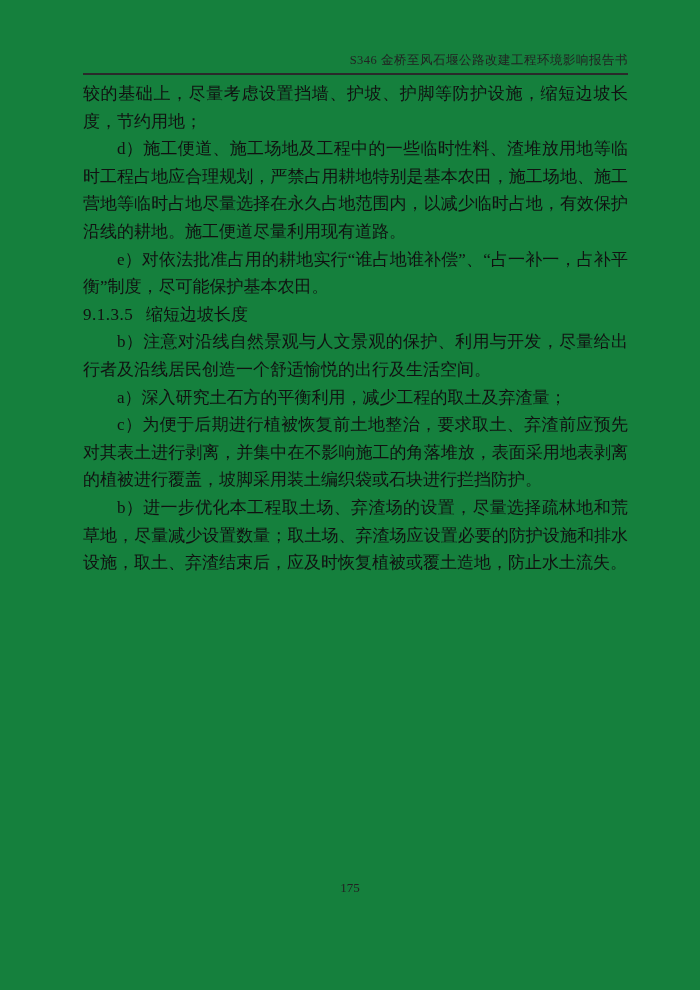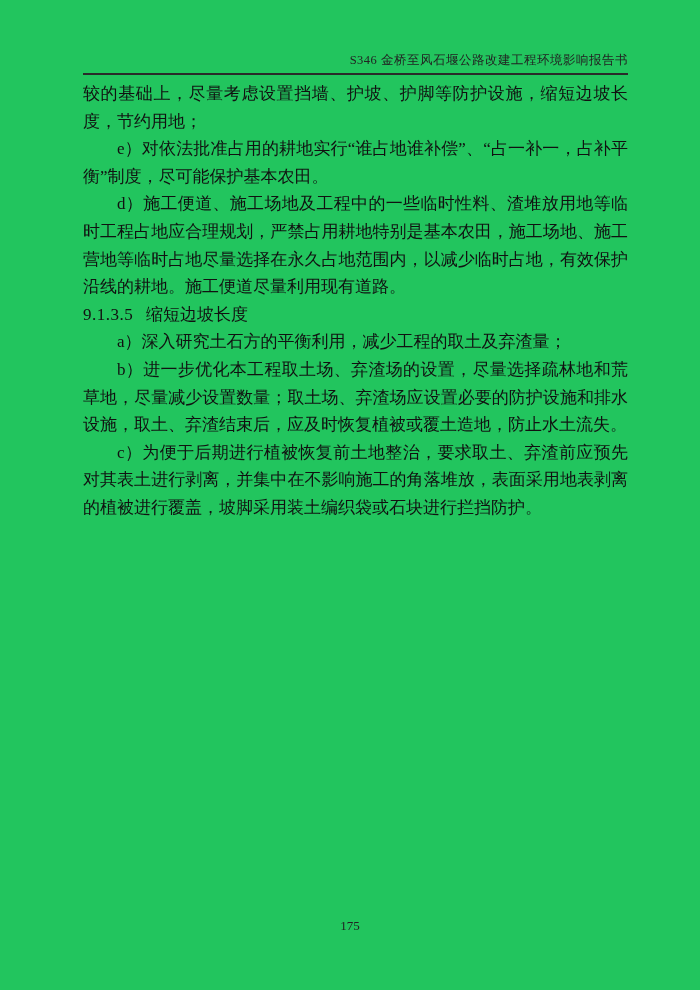--- a/index.html
+++ b/index.html
@@ -5,21 +5,21 @@
   html, body {
     margin: 0;
     padding: 0;
     background: #e8e8e8;
   }
   .page {
     position: relative;
     width: 700px;
     height: 990px;
     margin: 0 auto;
-    background: #22c55e;
+    background: #15803d;
     color: #1a1a1a;
     font-family: "Liberation Serif", "DejaVu Serif", serif;
     overflow: hidden;
   }
   .page-header {
     position: absolute;
     top: 50px;
     left: 83px;
     width: 545px;
     text-align: right;
@@ -50,40 +50,41 @@
   .doc-body .heading {
     margin: 0;
     text-indent: 0;
   }
   .doc-body .heading .heading-num {
     letter-spacing: 0.5px;
     margin-right: 0.75em;
   }
   .page-footer {
     position: absolute;
-    top: 918px;
+    top: 880px;
     left: 0;
     width: 700px;
     text-align: center;
     font-size: 13px;
     color: #222;
   }
 </style>
 </head>
 <body>
 
 <div class="page">
 
   <div class="page-header">S346 金桥至风石堰公路改建工程环境影响报告书</div>
 
   <div class="doc-body">
       <div class="para">较的基础上，尽量考虑设置挡墙、护坡、护脚等防护设施，缩短边坡长度，节约用地；</div>
+      <div class="para indent">d）施工便道、施工场地及工程中的一些临时性料、渣堆放用地等临时工程占地应合理规划，严禁占用耕地特别是基本农田，施工场地、施工营地等临时占地尽量选择在永久占地范围内，以减少临时占地，有效保护沿线的耕地。施工便道尽量利用现有道路。</div>
       <div class="para indent">e）对依法批准占用的耕地实行“谁占地谁补偿”、“占一补一，占补平衡”制度，尽可能保护基本农田。</div>
-      <div class="para indent">d）施工便道、施工场地及工程中的一些临时性料、渣堆放用地等临时工程占地应合理规划，严禁占用耕地特别是基本农田，施工场地、施工营地等临时占地尽量选择在永久占地范围内，以减少临时占地，有效保护沿线的耕地。施工便道尽量利用现有道路。</div>
       <div class="heading"><span class="heading-num">9.1.3.5</span><span class="heading-title">缩短边坡长度</span></div>
+      <div class="para indent">b）注意对沿线自然景观与人文景观的保护、利用与开发，尽量给出行者及沿线居民创造一个舒适愉悦的出行及生活空间。</div>
       <div class="para indent">a）深入研究土石方的平衡利用，减少工程的取土及弃渣量；</div>
+      <div class="para indent">c）为便于后期进行植被恢复前土地整治，要求取土、弃渣前应预先对其表土进行剥离，并集中在不影响施工的角落堆放，表面采用地表剥离的植被进行覆盖，坡脚采用装土编织袋或石块进行拦挡防护。</div>
       <div class="para indent">b）进一步优化本工程取土场、弃渣场的设置，尽量选择疏林地和荒草地，尽量减少设置数量；取土场、弃渣场应设置必要的防护设施和排水设施，取土、弃渣结束后，应及时恢复植被或覆土造地，防止水土流失。</div>
-      <div class="para indent">c）为便于后期进行植被恢复前土地整治，要求取土、弃渣前应预先对其表土进行剥离，并集中在不影响施工的角落堆放，表面采用地表剥离的植被进行覆盖，坡脚采用装土编织袋或石块进行拦挡防护。</div>
     </div>
 
   <div class="page-footer">175</div>
 
 </div>
 
 </body></html>

